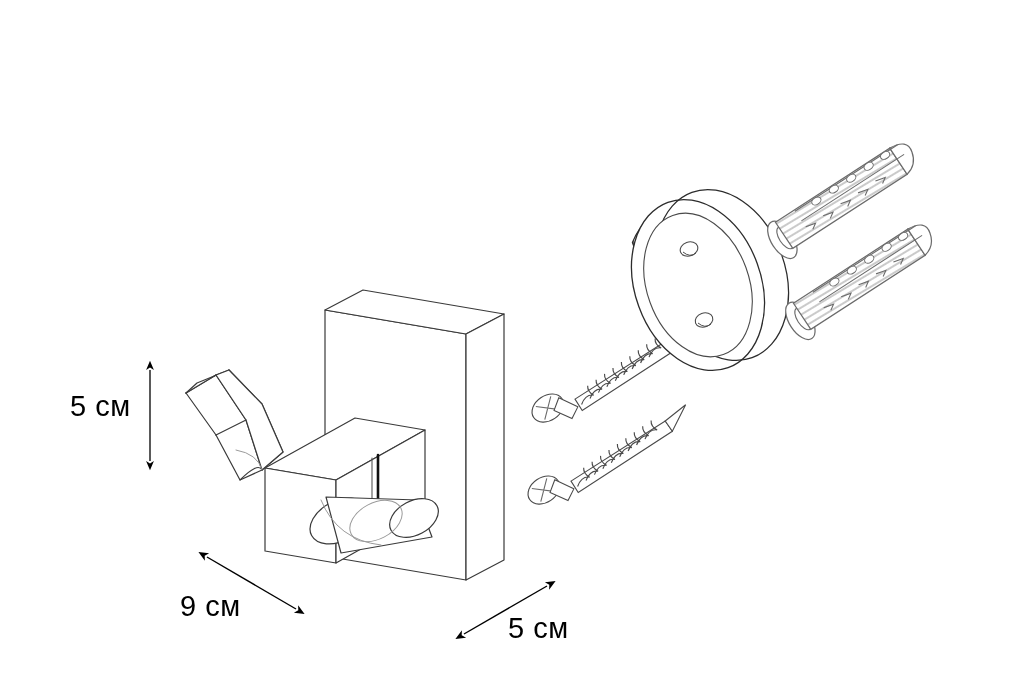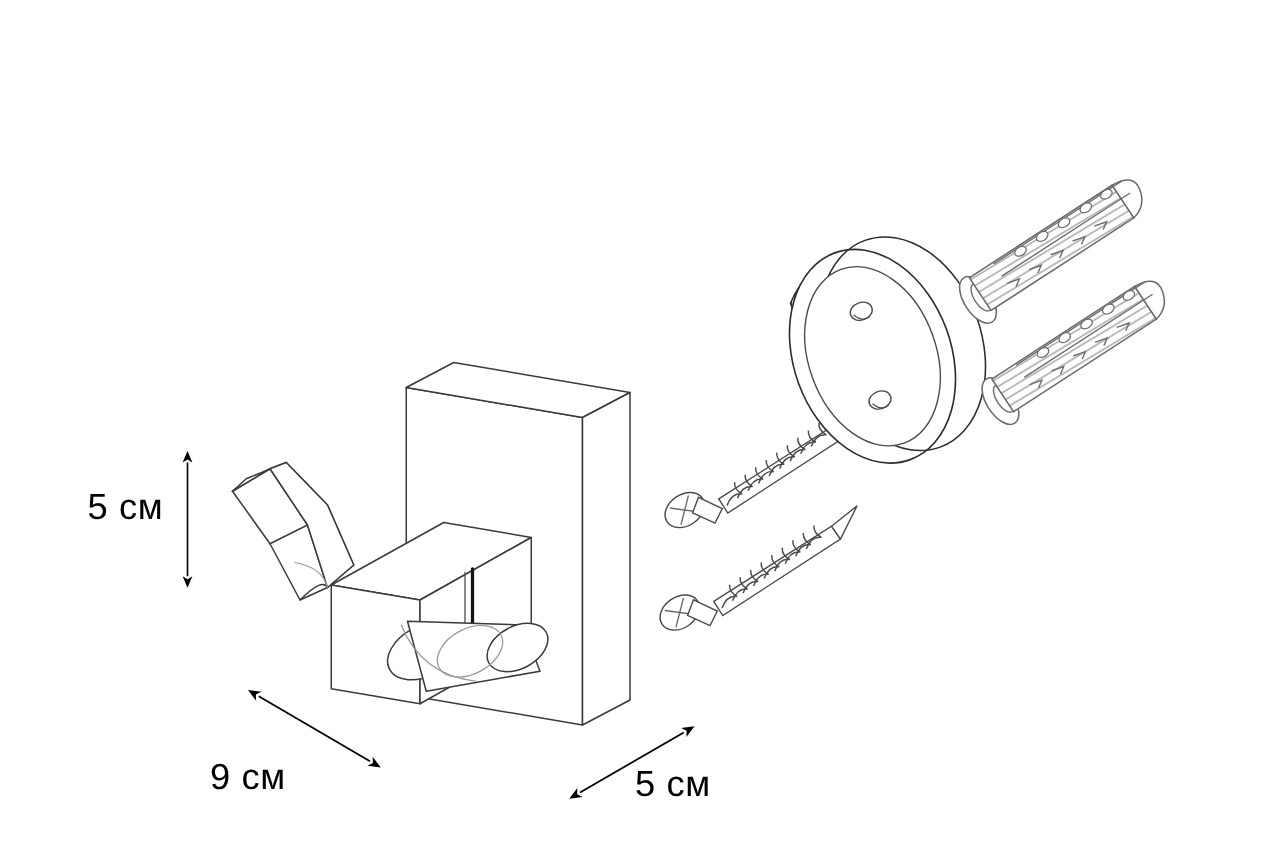--- a/index.html
+++ b/index.html
@@ -187,17 +187,17 @@
 
     <g stroke="#000000" stroke-width="1.4" fill="none">
       <line x1="150" y1="370" x2="150" y2="461" marker-start="url(#arrowStart)" marker-end="url(#arrowEnd)" stroke="#000000" stroke-width="1.3"></line>
       <line x1="207" y1="557" x2="296" y2="609" marker-start="url(#arrowStart)" marker-end="url(#arrowEnd)" stroke="#000000" stroke-width="1.4"></line>
       <line x1="464" y1="634" x2="547" y2="586" marker-start="url(#arrowStart)" marker-end="url(#arrowEnd)" stroke="#000000" stroke-width="1.4"></line>
     </g>
   </svg>
 
   <div class="dim-label" style="left:70px; top:392px;">5 см</div>
 
-  <div class="dim-label" style="left:168px; top:592px;margin-top:16px;">9 см</div>
+  <div class="dim-label" style="left:180px; top:592px;">9 см</div>
 
   <div class="dim-label" style="left:508px; top:614px;">5 см</div>
 
 </div>
 
 </body></html>

